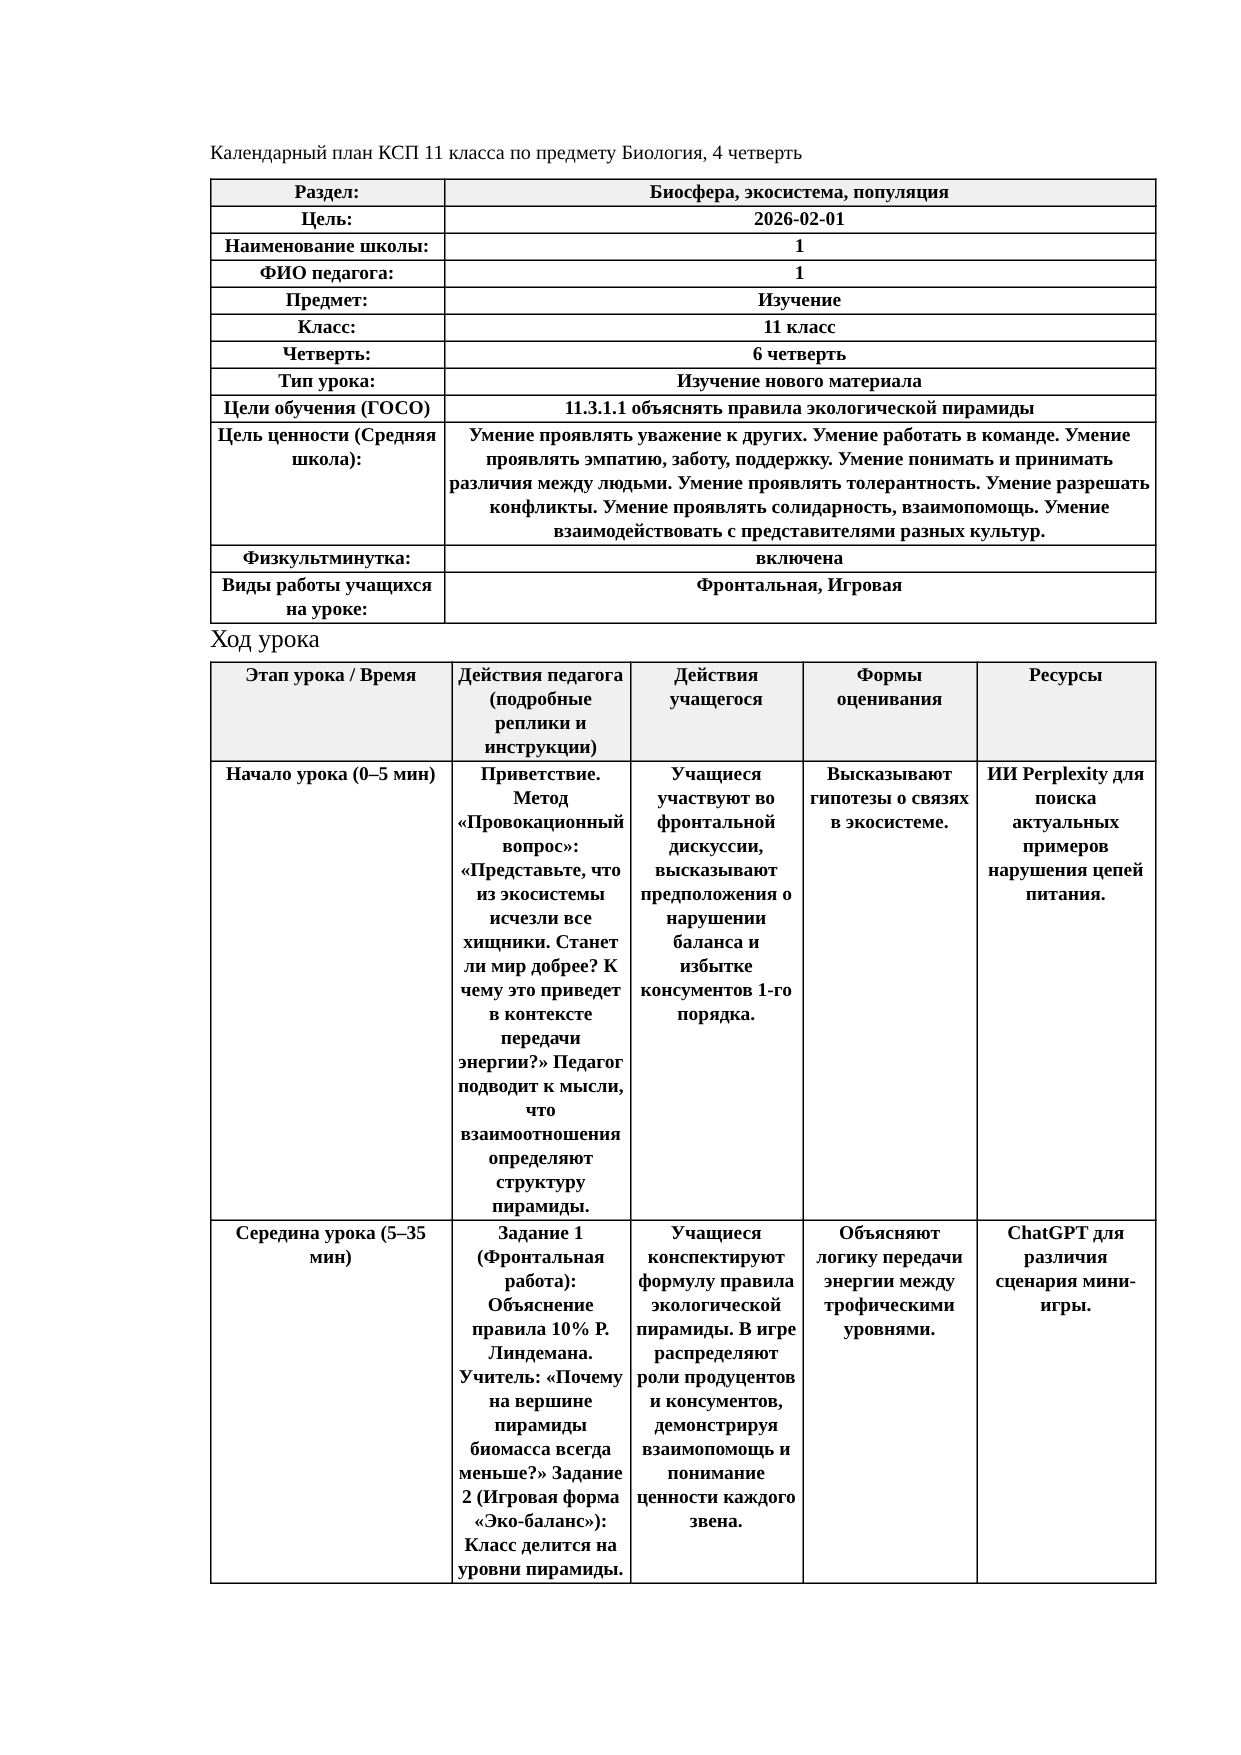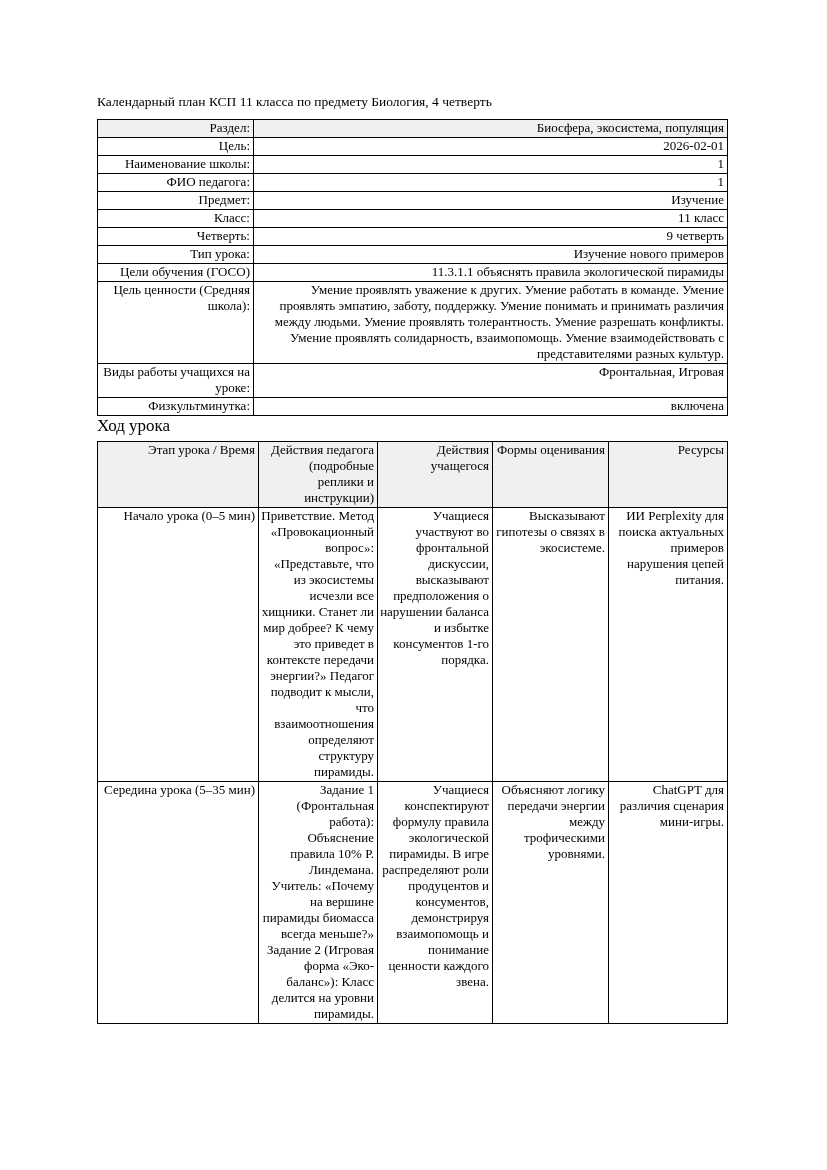--- a/index.html
+++ b/index.html
@@ -10,39 +10,40 @@
   body {
     width: 827px;
     height: 1170px;
     font-family: "Liberation Serif", serif;
     color: #000000;
     position: relative;
   }
   .page {
     box-sizing: border-box;
     padding: 94px 100px 0 97px;
+    margin-left: 43px;
   }
   .doc-title {
     font-size: 13.5px;
     font-weight: normal;
     line-height: 16px;
     margin: 0 0 9px 0;
   }
   table {
     border-collapse: collapse;
     table-layout: fixed;
     width: 630px;
     font-size: 13px;
     line-height: 16px;
   }
   td, th {
     border: 1px solid #000000;
     vertical-align: top;
-    text-align: right;
-    font-weight: normal;
+    text-align: center;
+    font-weight: bold;
     padding: 0 3px 1px 2px;
     word-wrap: break-word;
   }
   tr.shaded td, tr.shaded th {
     background: #f0f0f0;
   }
   .info-table col.c-label { width: 156px; }
   .info-table col.c-value { width: 474px; }
   .lesson-table col.c1 { width: 161px; }
   .lesson-table col.c2 { width: 119px; }
@@ -87,41 +88,41 @@
       <tr>
         <td>Предмет:</td>
         <td>Изучение</td>
       </tr>
       <tr>
         <td>Класс:</td>
         <td>11 класс</td>
       </tr>
       <tr>
         <td>Четверть:</td>
-        <td>9 четверть</td>
+        <td>6 четверть</td>
       </tr>
       <tr>
         <td>Тип урока:</td>
-        <td>Изучение нового примеров</td>
+        <td>Изучение нового материала</td>
       </tr>
       <tr>
         <td>Цели обучения (ГОСО)</td>
         <td>11.3.1.1 объяснять правила экологической пирамиды</td>
       </tr>
       <tr>
         <td>Цель ценности (Средняя школа):</td>
         <td>Умение проявлять уважение к других. Умение работать в команде. Умение проявлять эмпатию, заботу, поддержку. Умение понимать и принимать различия между людьми. Умение проявлять толерантность. Умение разрешать конфликты. Умение проявлять солидарность, взаимопомощь. Умение взаимодействовать с представителями разных культур.</td>
       </tr>
       <tr>
+        <td>Физкультминутка:</td>
+        <td>включена</td>
+      </tr>
+      <tr>
         <td>Виды работы учащихся на уроке:</td>
         <td>Фронтальная, Игровая</td>
-      </tr>
-      <tr>
-        <td>Физкультминутка:</td>
-        <td>включена</td>
       </tr>
     </tbody>
   </table>
 
   <p class="section-label">Ход урока</p>
 
   <table class="lesson-table">
     <colgroup>
         <col class="c1">
         <col class="c2">

